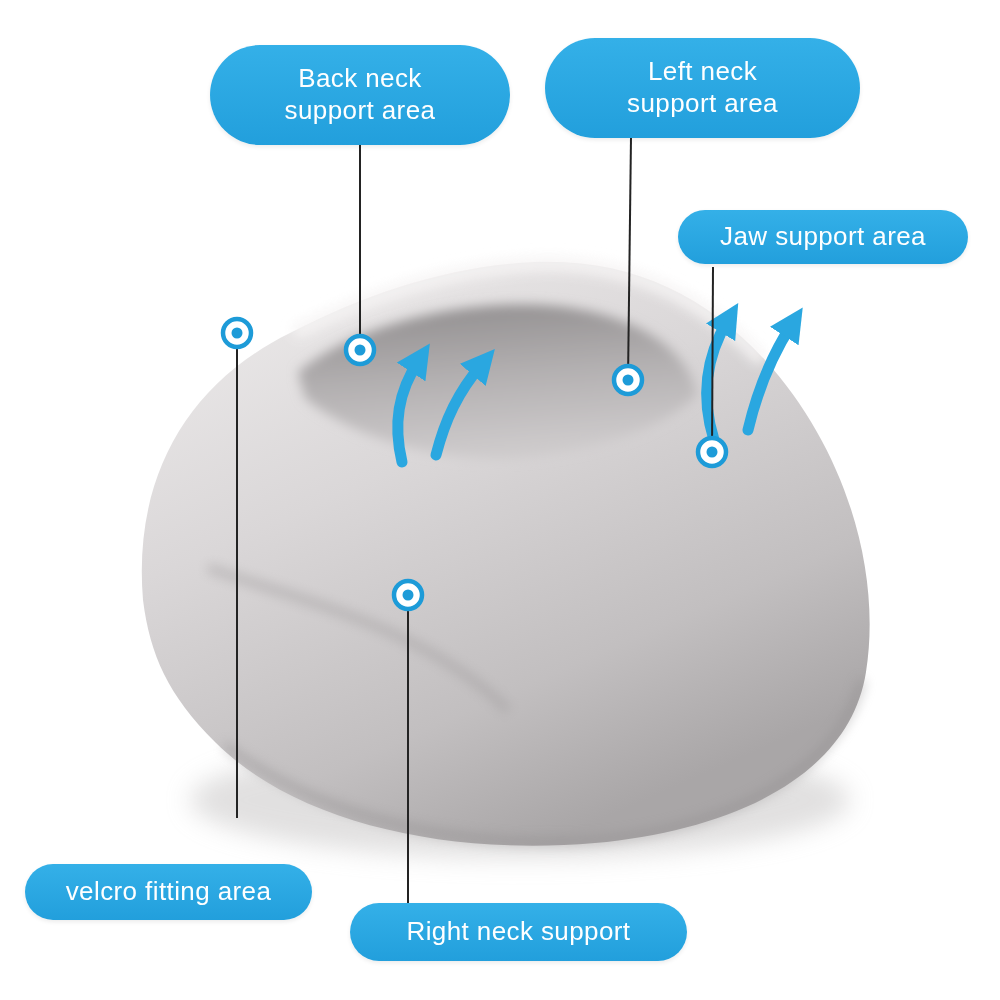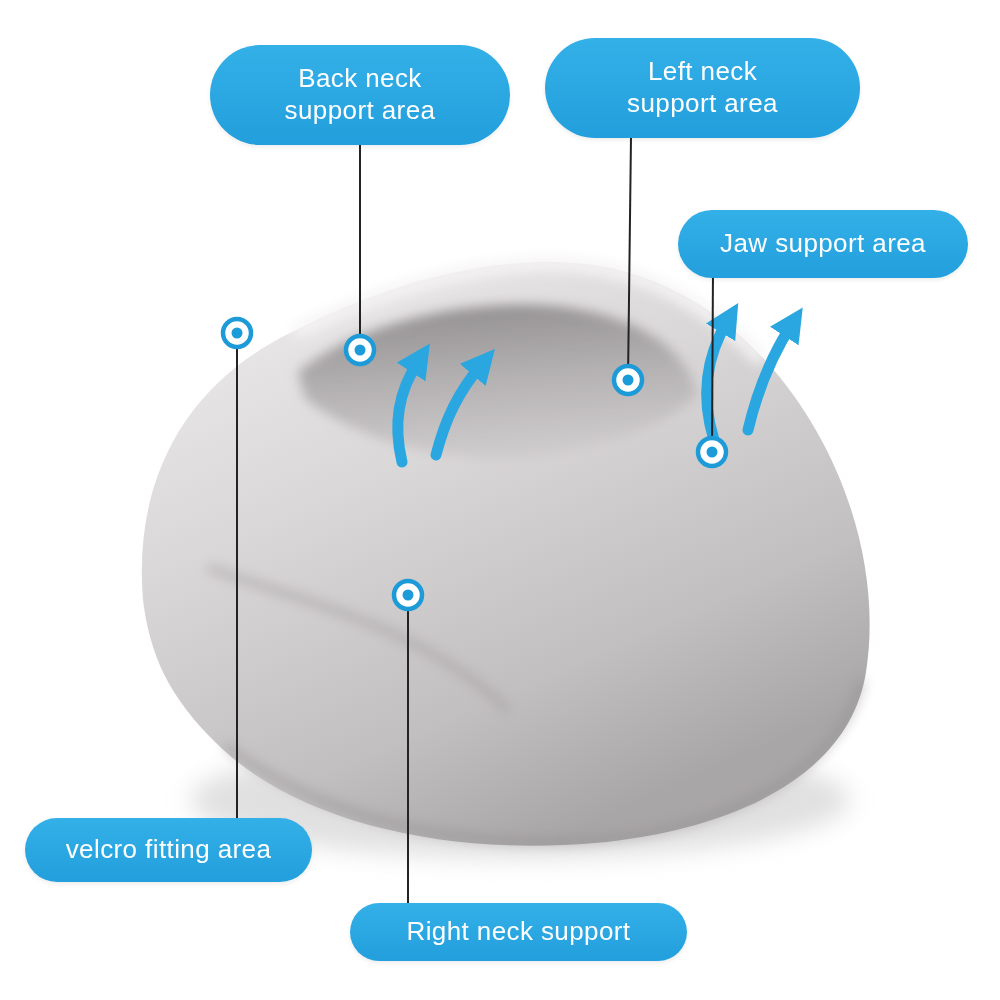--- a/index.html
+++ b/index.html
@@ -121,25 +121,25 @@
   <div class="pill two-line" style="left:210px; top:45px; width:300px; height:100px;">
     <span>Back neck</span>
     <span>support area</span>
   </div>
 
   <div class="pill two-line" style="left:545px; top:38px; width:315px; height:100px;">
     <span>Left neck</span>
     <span>support area</span>
   </div>
 
-  <div class="pill" style="left:678px; top:210px; width:290px; height:68px;">
+  <div class="pill" style="left:678px; top:210px; width:290px; height:54px;">
     <span>Jaw support area</span>
   </div>
 
-  <div class="pill" style="left:25px; top:818px; width:287px; height:64px;">
+  <div class="pill" style="left:25px; top:864px; width:287px; height:56px;">
     <span>velcro fitting area</span>
   </div>
 
   <div class="pill" style="left:350px; top:903px; width:337px; height:58px;">
     <span>Right neck support</span>
   </div>
 
 </div>
 
 </body></html>

